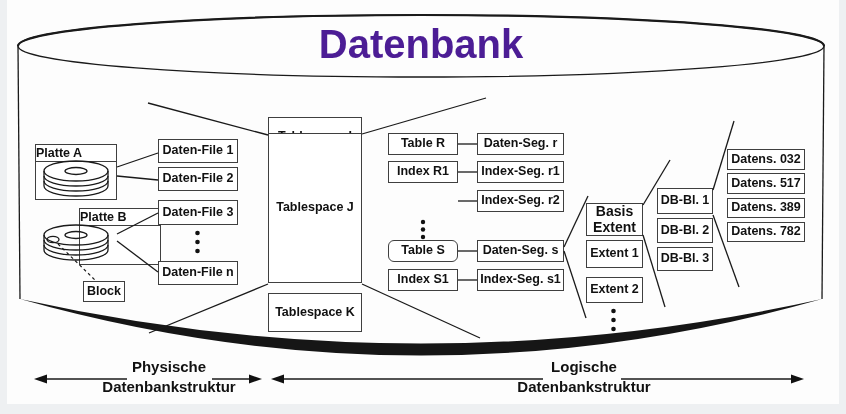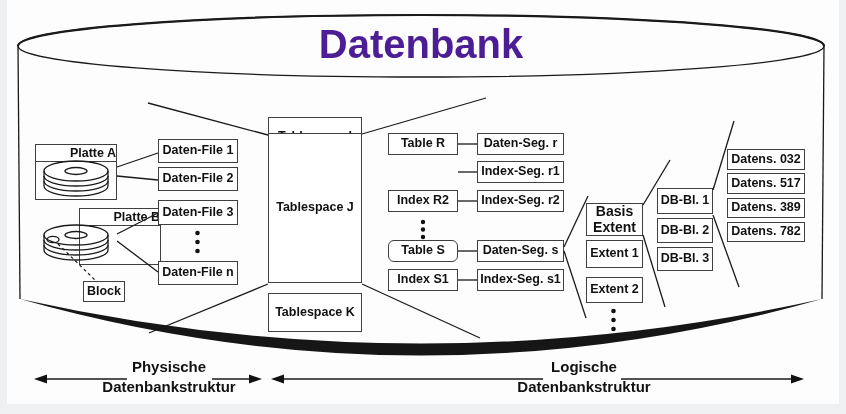--- a/index.html
+++ b/index.html
@@ -4,21 +4,21 @@
 <style>
   html,body{margin:0;padding:0;}
   .stage{position:relative;width:846px;height:414px;background:#eef0f2;overflow:hidden;
          font-family:"Liberation Sans",sans-serif;color:#111;}
   .slide{position:absolute;left:7px;top:0;width:832px;height:404px;background:#fdfdfd;}
   .box{position:absolute;background:#fff;border:1.4px solid #3f3f3f;box-sizing:border-box;
        display:flex;align-items:center;justify-content:center;text-align:center;
        font-weight:bold;font-size:12.5px;line-height:1.1;color:#111;}
   .disk-box{position:absolute;background:#fff;border:1.4px solid #3f3f3f;box-sizing:border-box;}
   .disk-box .hdr{width:100%;border-bottom:1.4px solid #3f3f3f;font-weight:bold;font-size:12.5px;
-       text-align:right;padding:1px 0;box-sizing:border-box;}
+       text-align:left;padding:1px 0;box-sizing:border-box;}
   .title{position:absolute;left:421px;top:22px;transform:translateX(-50%);
        font-size:40px;font-weight:bold;color:#4c1d95;white-space:nowrap;}
   .axis-label{position:absolute;transform:translateX(-50%);font-weight:bold;font-size:15px;
        text-align:center;line-height:1.32;white-space:nowrap;}
   svg.overlay{position:absolute;left:0;top:0;pointer-events:none;}
   .ln{stroke:#1a1a1a;stroke-width:1.3;fill:none;}
   .ln2{stroke:#1a1a1a;stroke-width:1.6;fill:none;}
   .dot{fill:#111;}
 </style>
 </head>
@@ -40,21 +40,21 @@
   <div class="box" style="left:158px;top:139px;width:80px;height:24px;">Daten-File 1</div>
   <div class="box" style="left:158px;top:167px;width:80px;height:24px;">Daten-File 2</div>
   <div class="box" style="left:158px;top:200px;width:80px;height:25px;">Daten-File 3</div>
   <div class="box" style="left:158px;top:261px;width:80px;height:24px;">Daten-File n</div>
 
   <div class="box" style="left:268px;top:88px;width:94px;height:39px;margin-top:29px;">Tablespace I</div>
   <div class="box" style="left:268px;top:133px;width:94px;height:150px;">Tablespace J</div>
   <div class="box" style="left:268px;top:293px;width:94px;height:39px;">Tablespace K</div>
 
   <div class="box" style="left:388px;top:133px;width:70px;height:22px;">Table R</div>
-  <div class="box" style="left:388px;top:190px;width:70px;height:22px;">Index R2</div>
+  <div class="box" style="left:388px;top:161px;width:70px;height:22px;">Index R1</div>
   <div class="box" style="left:388px;top:240px;width:70px;height:22px;border-radius:6px;">Table S</div>
   <div class="box" style="left:388px;top:269px;width:70px;height:22px;">Index S1</div>
 
   <div class="box" style="left:477px;top:133px;width:87px;height:22px;">Daten-Seg. r</div>
   <div class="box" style="left:477px;top:161px;width:87px;height:22px;">Index-Seg. r1</div>
   <div class="box" style="left:477px;top:190px;width:87px;height:22px;text-align:right;">Index-Seg. r2</div>
   <div class="box" style="left:477px;top:240px;width:87px;height:22px;">Daten-Seg. s</div>
   <div class="box" style="left:477px;top:269px;width:87px;height:22px;">Index-Seg. s1</div>
 
   <div class="box" style="left:586px;top:203px;width:57px;height:33px;font-size:14px;">Basis Extent</div>

